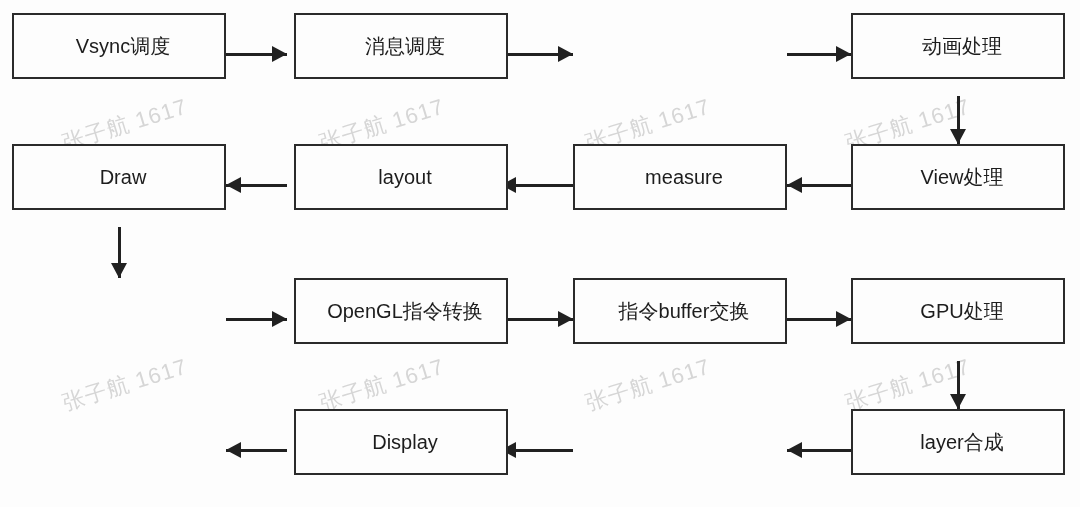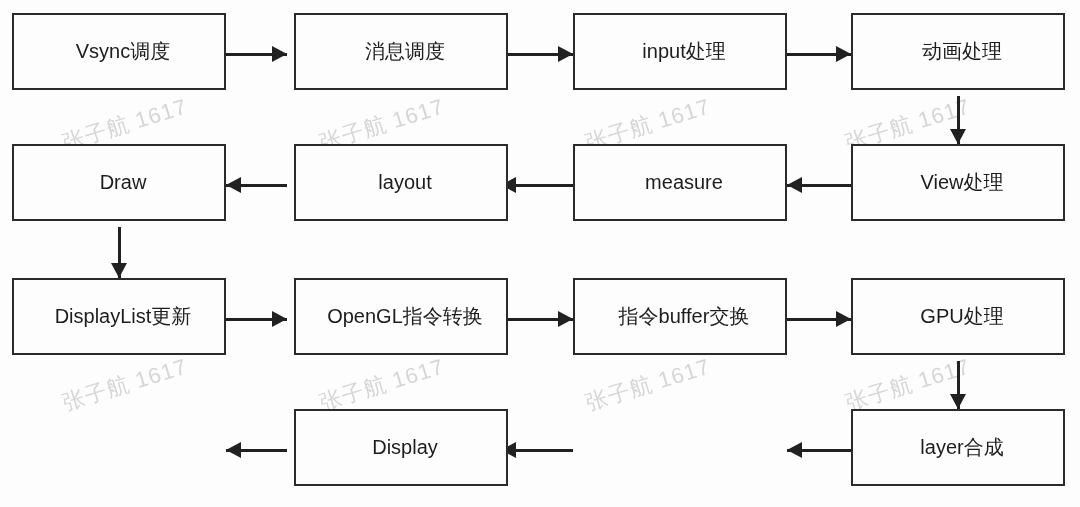--- a/index.html
+++ b/index.html
@@ -19,21 +19,21 @@
   
   .wm{
     position:absolute;width:140px;text-align:center;white-space:nowrap;
     transform:rotate(-17deg);font-size:22px;letter-spacing:1px;
     color:var(--watermark-color);user-select:none;
   }
   .wmx1{left:55px}.wmx2{left:312px}.wmx3{left:578px}.wmx4{left:838px}
   .wmy1{top:110px}.wmy2{top:370px}
   
   .node{
-    position:absolute;width:214px;height:77px;box-sizing:border-box;
+    position:absolute;width:214px;height:66px;box-sizing:border-box;
     border:2.5px solid var(--border-color);background:var(--box-bg);
     display:flex;align-items:center;justify-content:center;
     font-size:20px;color:var(--text-color);z-index:2;padding-left:8px;
   }
   .c1{left:12px}.c2{left:294px}.c3{left:573px}.c4{left:851px}
   .r1{top:13px}.r2{top:144px}.r3{top:278px}.r4{top:409px}
   
   .ah{position:absolute;height:2.5px;background:var(--line-color);z-index:1;}
   .ah.to-right::after{
     content:"";position:absolute;right:0;top:50%;transform:translateY(-50%);
@@ -89,29 +89,27 @@
   <div class="ah to-right ay3 g3"></div>
 
   <div class="av v3"></div>
 
   <div class="ah to-left ay4 g3"></div>
   <div class="ah to-left ay4 g2"></div>
   <div class="ah to-left ay4 g1"></div>
 
   <div class="node r1 c1">Vsync调度</div>
   <div class="node r1 c2">消息调度</div>
-  <div class="node r1 c3">input处理</div>
   <div class="node r1 c4">动画处理</div>
 
   <div class="node r2 c2">layout</div>
   <div class="node r2 c1">Draw</div>
   <div class="node r2 c3">measure</div>
   <div class="node r2 c4">View处理</div>
 
-  <div class="node r3 c1">DisplayList更新</div>
   <div class="node r3 c2">OpenGL指令转换</div>
   <div class="node r3 c3">指令buffer交换</div>
   <div class="node r3 c4">GPU处理</div>
 
   <div class="node r4 c2">Display</div>
   <div class="node r4 c4">layer合成</div>
 
 </div>
 
 </body></html>

